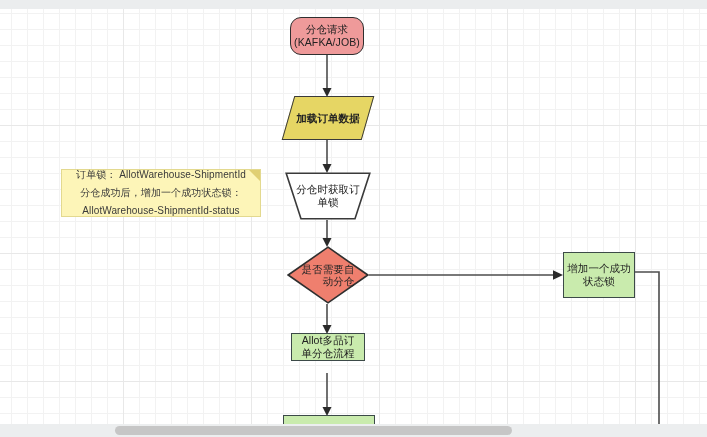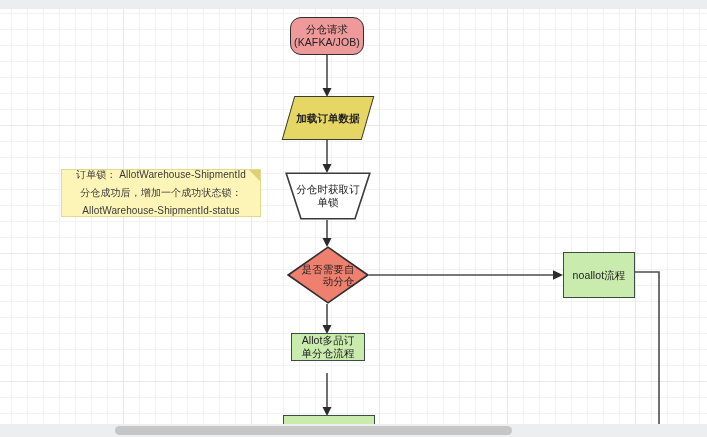--- a/index.html
+++ b/index.html
@@ -275,21 +275,21 @@
   </div>
 
   <div id="node-decision-wrap" class="node">
     <svg id="node-decision-shape" viewBox="0 0 82 58" xmlns="http://www.w3.org/2000/svg">
       <polygon points="41,1.2 80.8,29 41,56.8 1.2,29" fill="#ef7f6e" stroke="#2f2f2f" stroke-width="1.6"></polygon>
     </svg>
     <div id="node-decision-label">是否需要自
 动分仓</div>
   </div>
 
-  <div id="node-noallot" class="node box-green">noallot流程</div>
+  <div id="node-noallot" class="node box-green">增加一个成功状态锁</div>
 
   <div id="node-allot" class="node box-green">Allot多品订
 单分仓流程</div>
 
   <div id="node-bottom" class="node box-green"></div>
 
   <div id="top-strip"></div>
   <div id="bottom-strip">
     <div id="hscroll-track">
       <div id="hscroll-thumb"></div>

